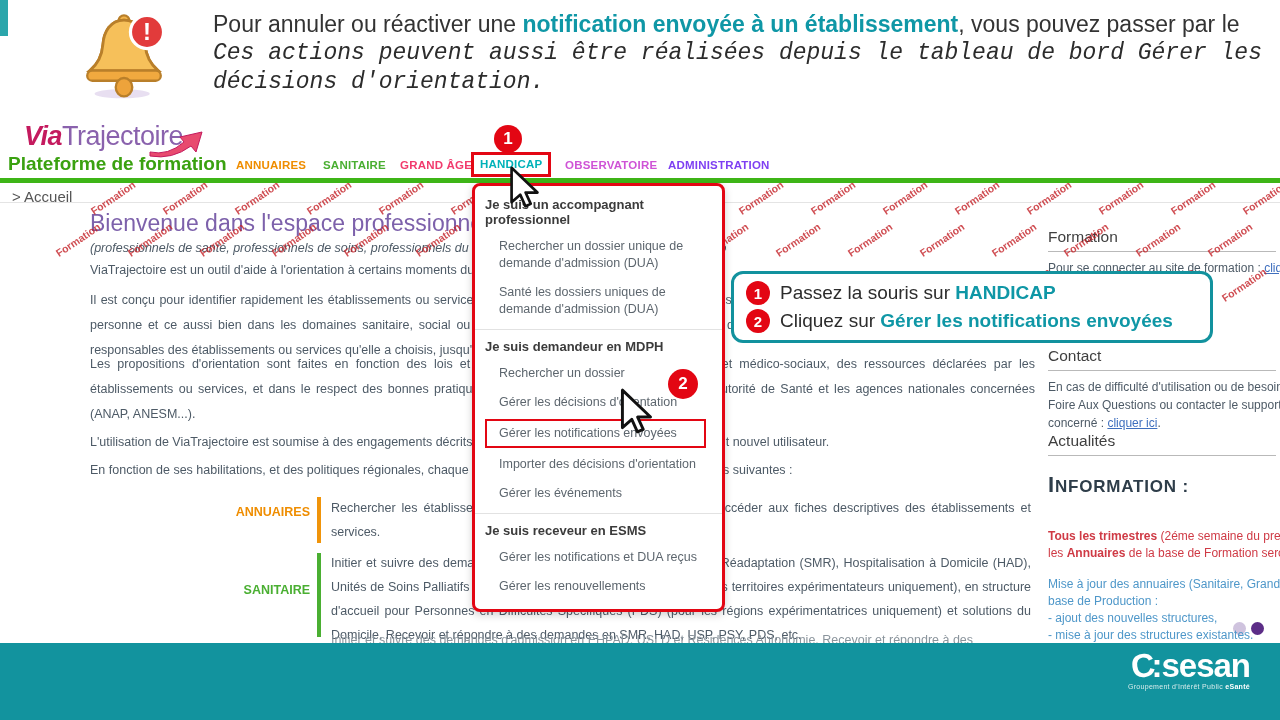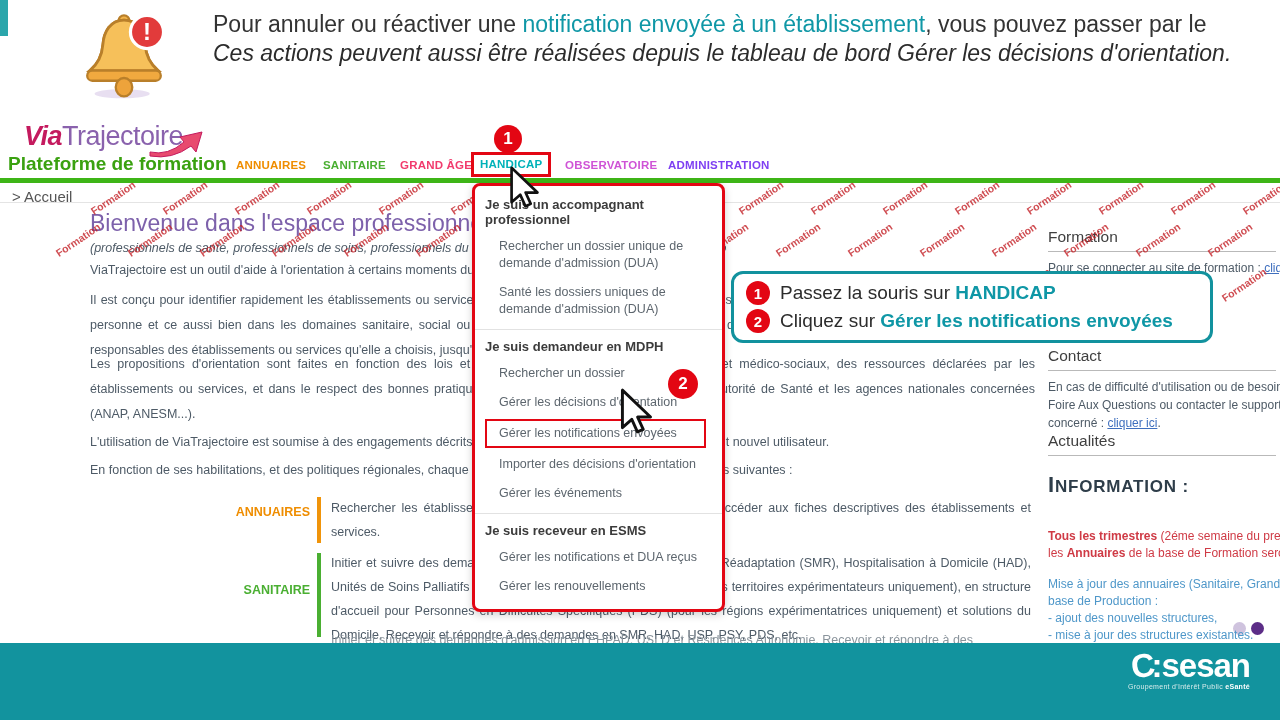--- a/index.html
+++ b/index.html
@@ -4,22 +4,22 @@
 <style>
   * { margin:0; padding:0; box-sizing:border-box; }
   html,body { width:1280px; height:720px; overflow:hidden; background:#fff;
     font-family:"Liberation Sans", sans-serif; }
   #stage { position:relative; width:1280px; height:720px; overflow:hidden; background:#fff; }
 
   
   .corner-mark { position:absolute; left:0; top:0; width:8px; height:36px; background:#2ba6ab; }
   .bell-wrap { position:absolute; left:78px; top:8px; width:92px; height:94px; }
   .banner { position:absolute; left:213px; top:10px; width:1060px; font-size:23px; color:#333; line-height:29px; }
-  .banner .hl { color:#0f97a6; font-weight:400; }
-  .banner .it { font-style:italic; color:#2c2c2c; }
+  .banner .hl { color:#0f97a6; font-weight:700; }
+  .banner .it { font-style:italic; color:#2c2c2c;font-family:Liberation Mono, monospace; }
 
   
   .logo { position:absolute; left:24px; top:121px; font-size:27px; letter-spacing:-0.5px; }
   .logo .via { color:#c41a5e; font-weight:700;font-style:italic; }
   .logo .traj { color:#8a62ad; font-weight:400; }
   .logo-arrow { position:absolute; left:148px; top:126px; }
   .platform { position:absolute; left:8px; top:153px; font-size:19px; font-weight:700; color:#3aa110; }
   .greenbar { position:absolute; left:0; top:178px; width:1280px; height:5px; background:#3eb517; }
   .crumbline { position:absolute; left:0; top:202px; width:1280px; height:1px; background:#e4e4e4; }
   .breadcrumb { position:absolute; left:12px; top:188px; font-size:15px; color:#555; }

